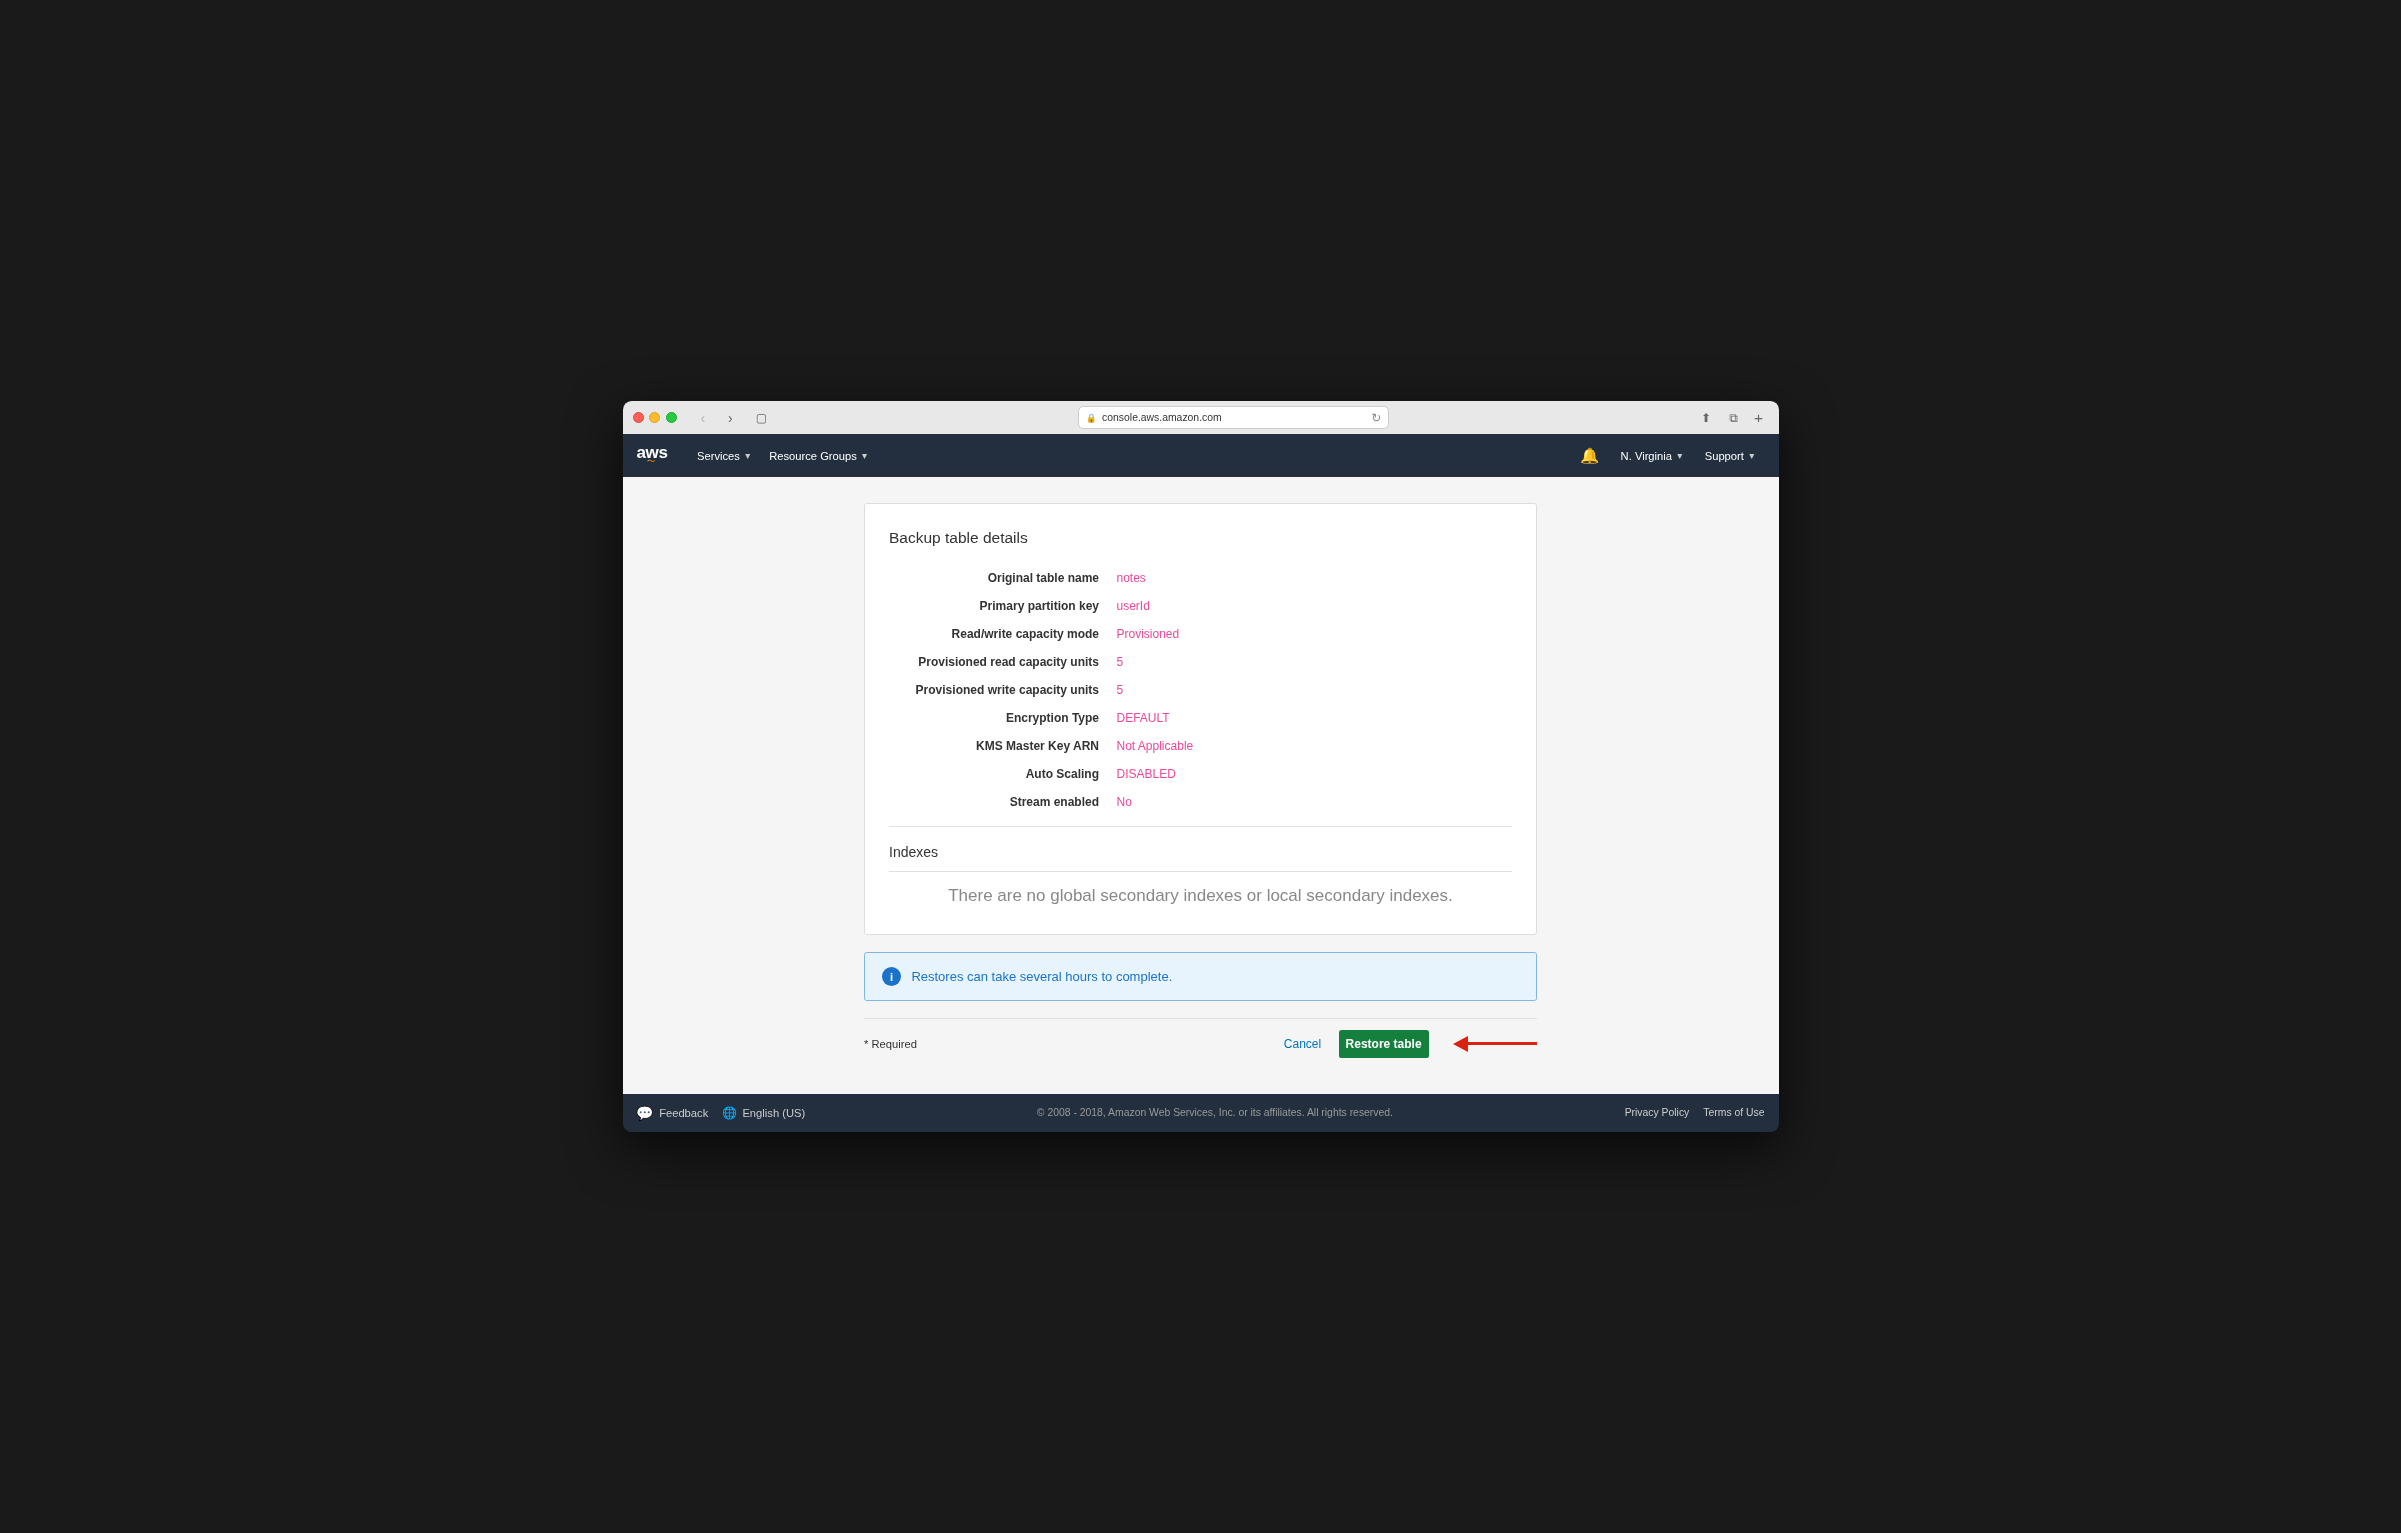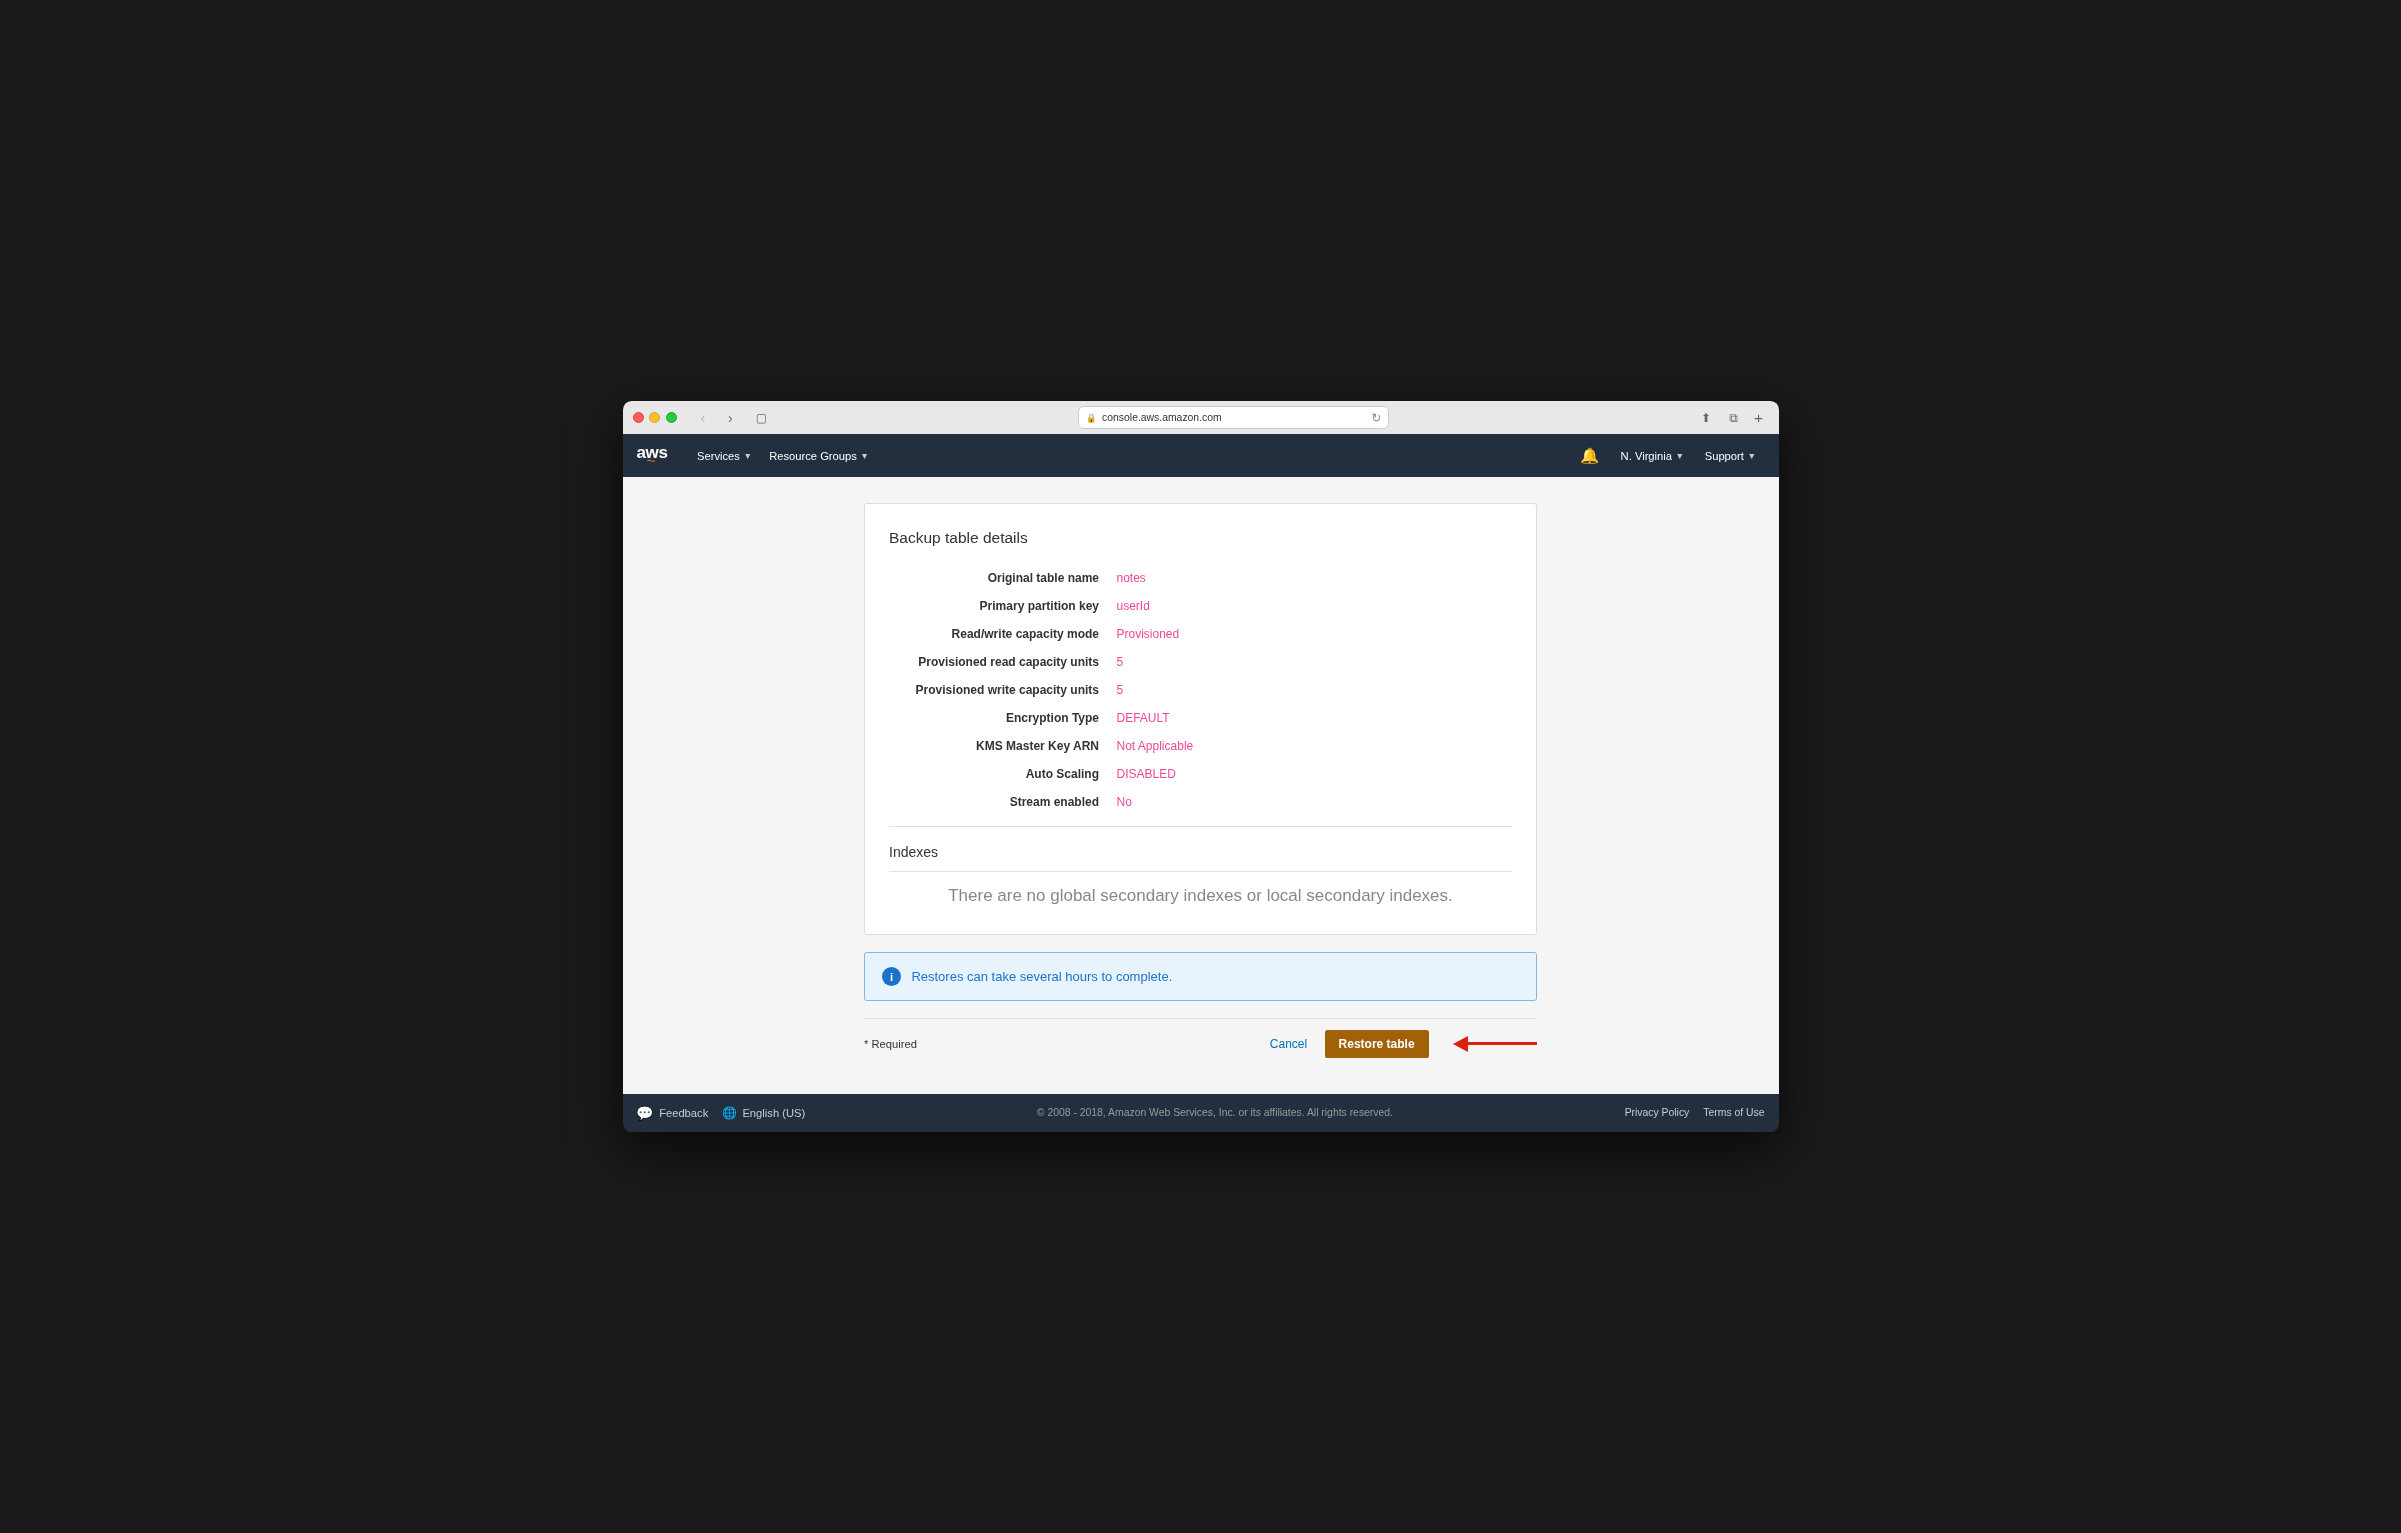--- a/index.html
+++ b/index.html
@@ -346,25 +346,25 @@
       background: none;
       border: none;
       color: #0073bb;
       font-size: 12px;
       cursor: pointer;
       padding: 5.2px 7px;
       border-radius: 1.7px;
     }
 
     .restore-btn {
-      background: #a16207;
+      background: #15803d;
       color: white;
       border: none;
       border-radius: 2.6px;
-      padding: 7px 14px;
+      padding: 7px 7px;
       font-size: 12px;
       font-weight: 600;
       cursor: pointer;
     }
 
     .arrow-indicator {
       display: flex;
       align-items: center;
       margin-left: 14px;
     }

